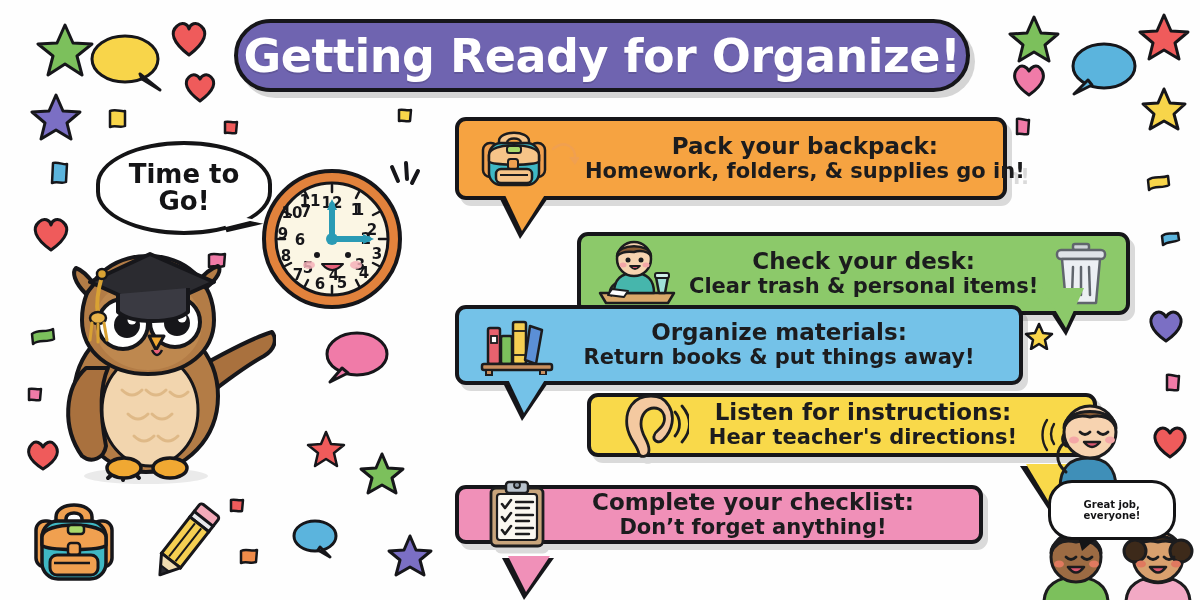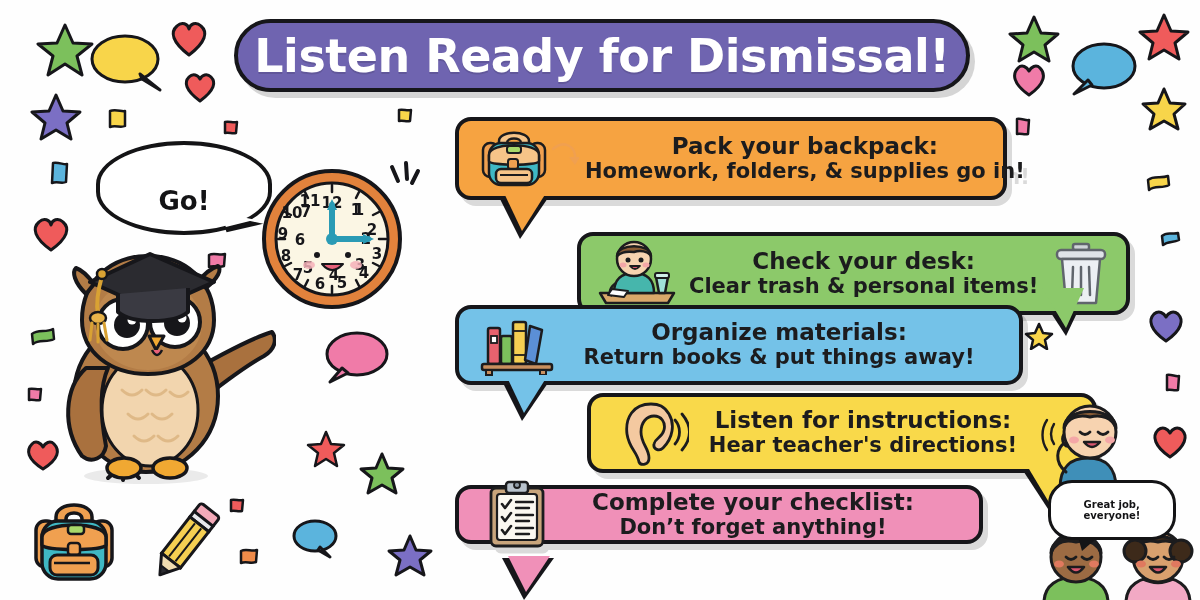--- a/index.html
+++ b/index.html
@@ -34,21 +34,21 @@
     font-weight: bold;
     letter-spacing: -0.5px;
     white-space: nowrap;
     text-shadow: 0 2px 0 rgba(0,0,0,0.12);
   }
 
   
   .bubble {
     position: absolute;
     border: 4px solid #16161a;
-    border-radius: 16px;
+    border-radius: 11px;
     display: flex; align-items: center;
     filter: drop-shadow(5px 6px 0 rgba(0,0,0,0.14));
     z-index: 10;
   }
   .bubble .bub-text {
     flex: 1 1 auto;
     text-align: center;
     color: #1c1c1e;
     line-height: 1.12;
     padding: 0 6px;
@@ -252,27 +252,27 @@
   </svg>
   <svg class="deco" style="left:322px;top:330px" width="70" height="54" viewBox="0 0 70 54">
     <ellipse cx="35" cy="24" rx="30" ry="21" fill="#f07ba8" stroke="#16161a" stroke-width="3"></ellipse>
     <path d="M20 38 L8 52 L26 43 Z" fill="#f07ba8" stroke="#16161a" stroke-width="3" stroke-linejoin="round"></path>
   </svg>
   <svg class="deco" style="left:204px;top:250px" width="26" height="24" viewBox="0 0 26 24">
     <path d="M5 5 C10 2 16 6 21 4 L20 16 C15 18 10 15 5 17 Z" fill="#f07ba8" stroke="#16161a" stroke-width="2.5" stroke-linejoin="round"></path>
   </svg>
 
   <div id="title-banner">
-    <span class="title-text">Listen Ready for Dismissal!</span>
+    <span class="title-text">Getting Ready for Organize!</span>
   </div>
 
   <div id="time-tail"></div>
   <div id="time-bubble">
     <div class="tt">
-      <br>
+      <span>Time to</span><br>
       <span>Go!</span>
     </div>
   </div>
   <div id="time-tail-in"></div>
 
   <div class="clock-wrap">
     <svg width="152" height="152" viewBox="0 0 152 152">
       <circle cx="76" cy="76" r="68" fill="#e2823c" stroke="#16161a" stroke-width="4"></circle>
       <circle cx="76" cy="76" r="56" fill="#fbf6e4" stroke="#16161a" stroke-width="3"></circle>
 
@@ -516,21 +516,21 @@
       </svg>
     </div>
     <div class="bub-text" style="margin-right:26px">
       <span class="bub-title">Organize materials:</span>
       <span class="bub-sub">Return books &amp; put things away!</span>
     </div>
   </div>
 
   <div class="tail tail-r tail-outline" style="left:1020px;top:466px;border-top:46px solid #16161a;"></div>
   <div class="tail tail-r" style="left:1026px;top:464px;border-top:40px solid #f9d94a;border-left-width:24px;border-right-width:18px;z-index:11"></div>
-  <div class="bubble" style="left:587px;top:393px;width:510px;height:80px;background:#f9d94a">
+  <div class="bubble" style="left:587px;top:393px;width:510px;height:64px;background:#f9d94a">
     <div class="icon-box" style="width:84px;height:70px;margin-left:20px">
       <svg width="72" height="66" viewBox="0 0 72 66">
         <path d="M34 4 C16 4 8 18 10 34 C12 48 20 52 22 62 C24 66 32 65 32 58 C32 48 24 44 24 32 C24 22 30 16 37 16 C44 16 49 22 47 30 C45 38 38 38 37 44 C36 49 42 52 46 48 C56 38 58 24 52 14 C47 6 42 4 34 4 Z" fill="#f4c9a0" stroke="#1c1c1e" stroke-width="2.8" stroke-linejoin="round"></path>
         <g stroke="#1c1c1e" stroke-width="2.8" fill="none" stroke-linecap="round">
           <path d="M58 20 C64 27 64 37 58 44"></path>
           <path d="M65 14 C75 26 75 38 65 50"></path>
         </g>
       </svg>
     </div>
     <div class="bub-text" style="margin-right:62px">

